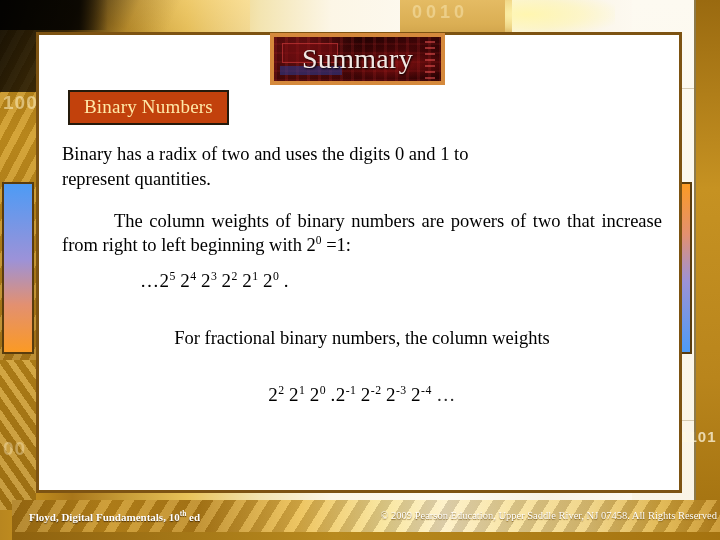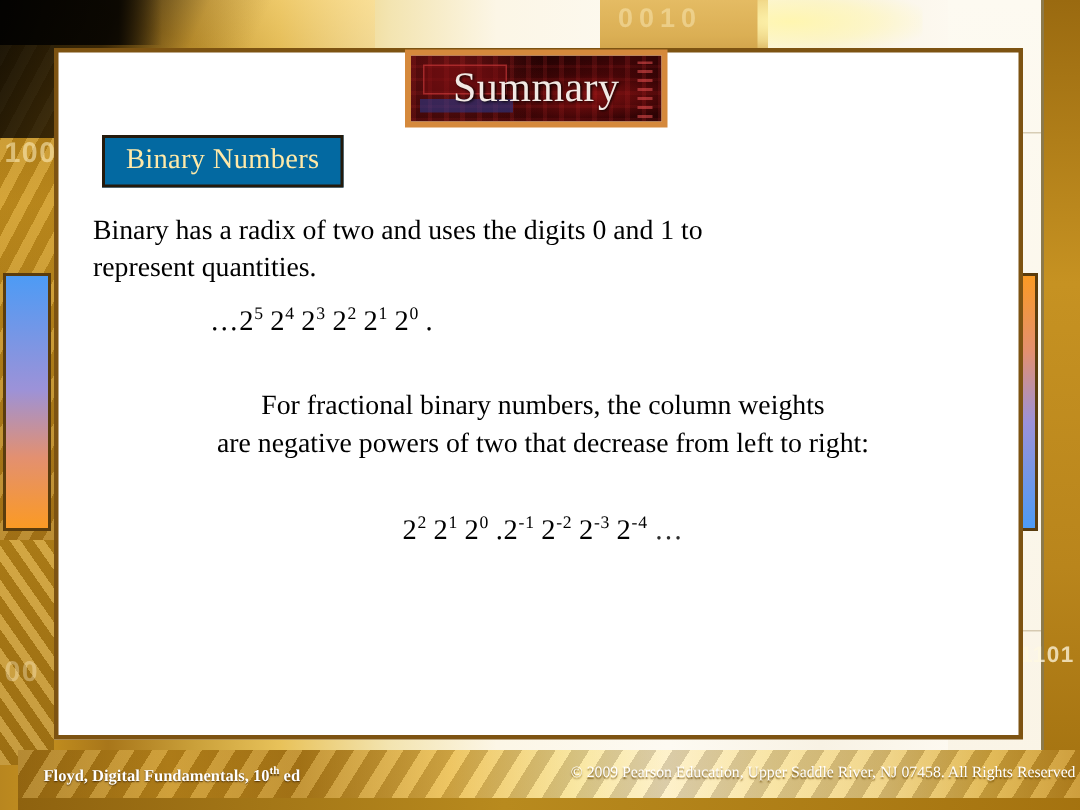--- a/index.html
+++ b/index.html
@@ -196,21 +196,21 @@
     font-family: "Liberation Serif", serif;
     font-size: 28px; color: #f2e9e4;
     text-shadow: 1px 1px 2px rgba(0,0,0,.9);
     letter-spacing: .3px;
   }
 
   
   .subtitle-box {
     position: absolute; left: 68px; top: 90px;
     padding: 4px 14px 5px 14px;
-    background: #0369a1;
+    background: #c2410c;
     border: 2px solid #241a0c;
     font-family: "Liberation Serif", serif;
     font-size: 19px;
     color: #ffe9a8;
     letter-spacing: .2px;
   }
 
   
   .body-text {
     position: absolute;
@@ -273,28 +273,30 @@
 
   <div class="subtitle-box">Binary Numbers</div>
 
   <div class="body-text">
 
     <div class="para p-left">
       <div>Binary has a radix of two and uses the digits 0 and 1 to</div>
       <div>represent quantities.</div>
     </div>
 
+    <div class="para p-just gap-md">
+      <span>The column weights of binary numbers are powers of two that increase from right to left beginning with 2</span><sup>0</sup><span> =1:</span>
+    </div>
 
     <div class="para p-left pow-line gap-sm indent-pow red">
       <span>…</span><span id="powers-positive"><span><span>2</span><sup>5</sup></span> <span><span>2</span><sup>4</sup></span> <span><span>2</span><sup>3</sup></span> <span><span>2</span><sup>2</sup></span> <span><span>2</span><sup>1</sup></span> <span><span>2</span><sup>0</sup></span> </span><span>.</span>
     </div>
 
     <div class="para p-center gap-lg">
       <div>For fractional binary numbers, the column weights</div>
-      <div>are negative powers of two that decrease from left to right:</div>
     </div>
 
     <div class="para p-center pow-line gap-lg">
       <span id="frac-int"><span><span>2</span><sup>2</sup></span> <span><span>2</span><sup>1</sup></span> <span><span>2</span><sup>0</sup></span> </span><span>.</span><span id="frac-neg" class="red"><span><span>2</span><sup>-1</sup></span> <span><span>2</span><sup>-2</sup></span> <span><span>2</span><sup>-3</sup></span> <span><span>2</span><sup>-4</sup></span> </span><span class="ellipsis-gray">…</span>
     </div>
 
   </div>
 
   <div class="footer">
     <div class="footer-tex"></div>

